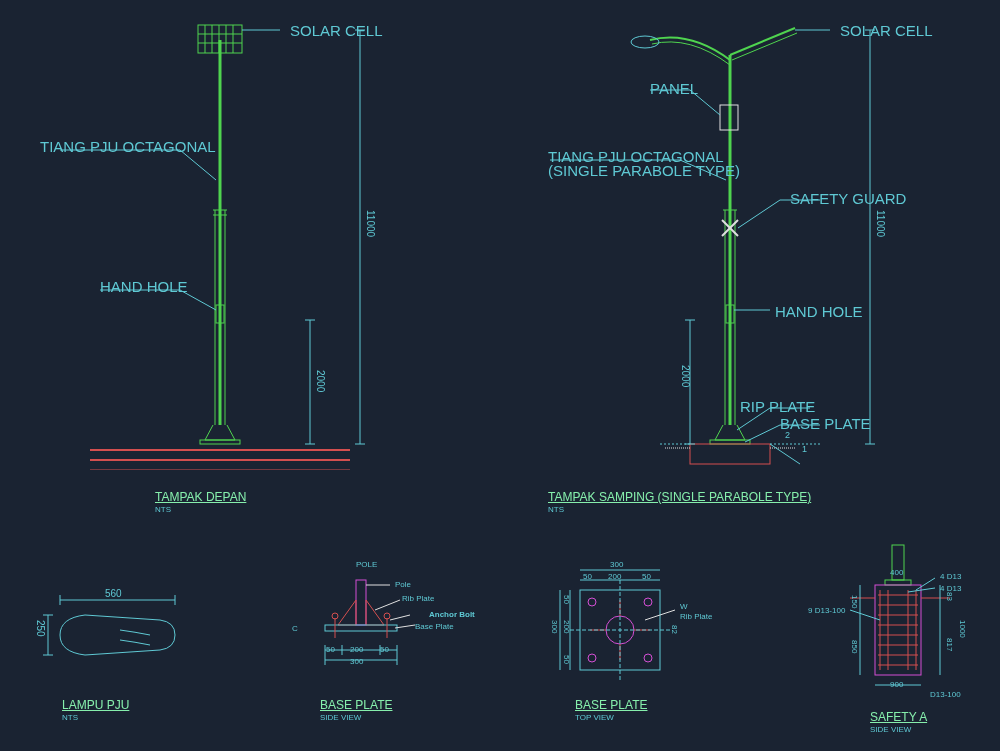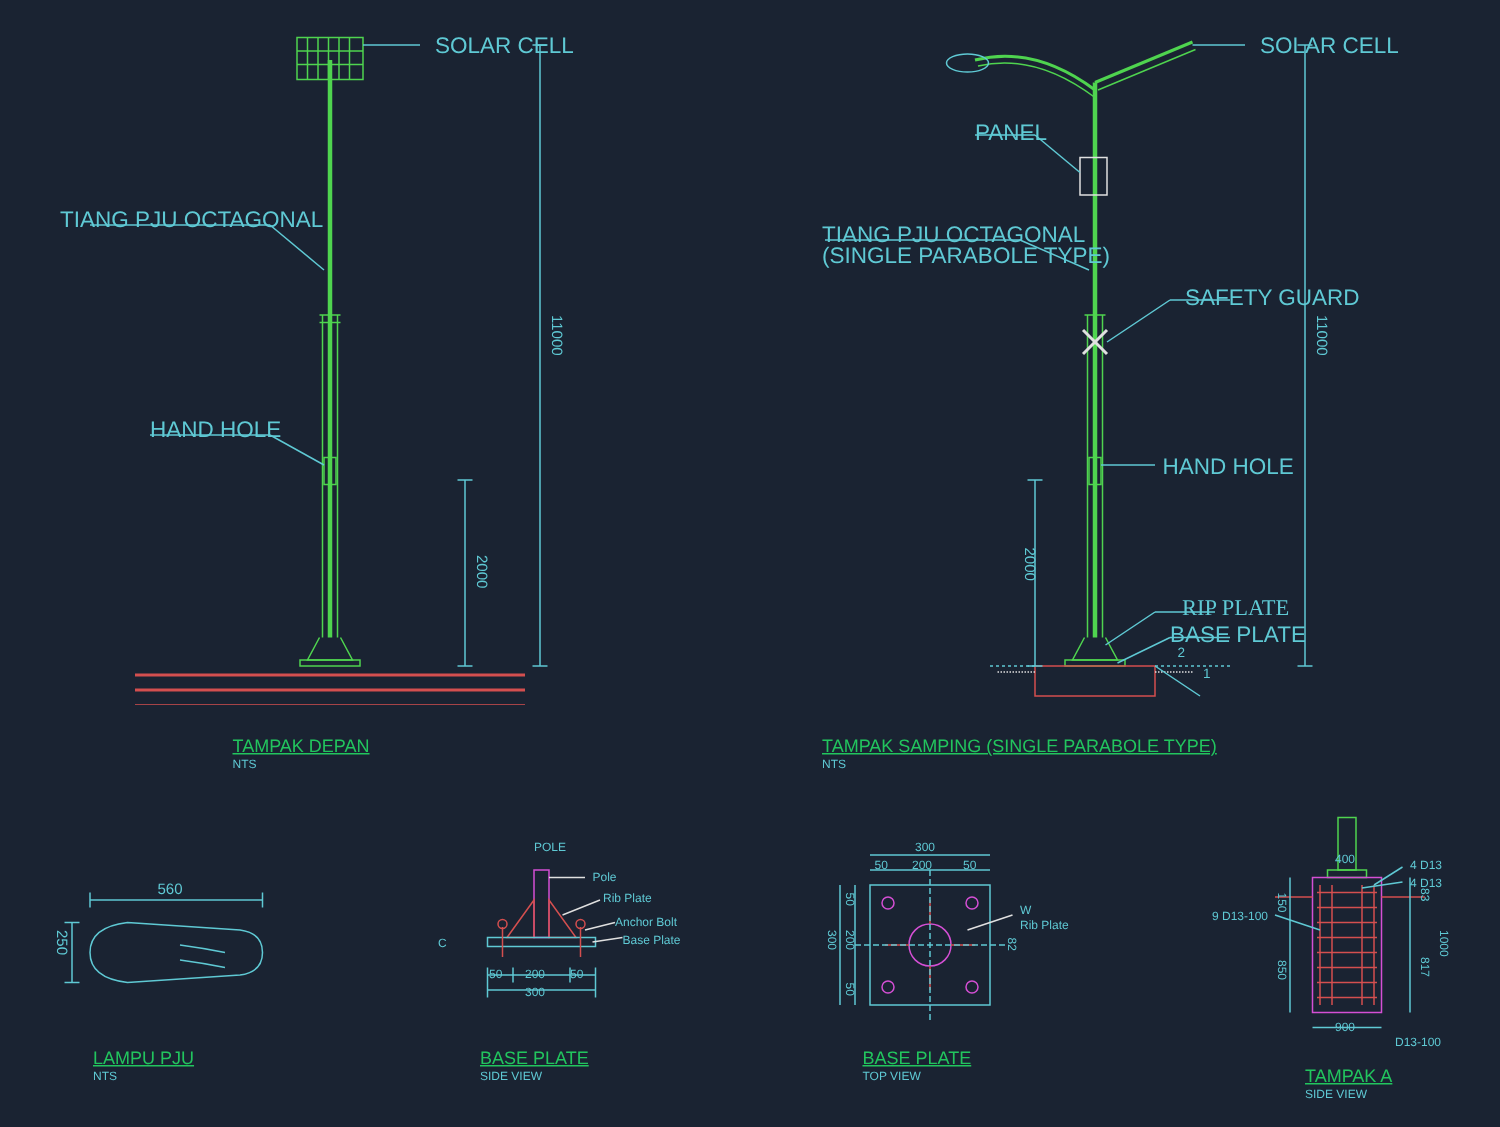--- a/index.html
+++ b/index.html
@@ -18,21 +18,21 @@
     font-size: 15px;
     color: #5fc9d4;
     white-space: nowrap;
   }
   .label-small {
     font-size: 8px;
   }
   .title {
     position: absolute;
     font-size: 12px;
-    color: #22c55e;
+    color: #86efac;
     text-decoration: underline;
     white-space: nowrap;
   }
   .subtitle {
     position: absolute;
     font-size: 8px;
     color: #5fc9d4;
   }
   .dim {
     position: absolute;
@@ -163,21 +163,21 @@
   <line class="cyan-line" x1="145" y1="310" x2="155" y2="310"></line>
   <line class="cyan-line" x1="145" y1="434" x2="155" y2="434"></line>
 </svg>
 
 <div class="label" style="left:840px; top:22px;">SOLAR CELL</div>
 <div class="label" style="left:650px; top:80px;">PANEL</div>
 <div class="label" style="left:548px; top:148px;">TIANG PJU OCTAGONAL</div>
 <div class="label" style="left:548px; top:162px;">(SINGLE PARABOLE TYPE)</div>
 <div class="label" style="left:790px; top:190px;">SAFETY GUARD</div>
 <div class="label" style="left:775px; top:303px;">HAND HOLE</div>
-<div class="label" style="left:788px; top:398px;font-family:Liberation Serif, serif;">RIP PLATE</div>
+<div class="label" style="left:740px; top:398px;">RIP PLATE</div>
 <div class="label" style="left:780px; top:415px;">BASE PLATE</div>
 <div class="dim dim-vert" style="left:875px; top:210px;">11000</div>
 <div class="dim dim-vert" style="left:680px; top:365px;">2000</div>
 <div class="dim" style="left:785px; top:430px; font-size:9px;">2</div>
 <div class="dim" style="left:802px; top:444px; font-size:9px;">1</div>
 <div class="title" style="left:548px; top:490px;">TAMPAK SAMPING (SINGLE PARABOLE TYPE)</div>
 <div class="subtitle" style="left:548px; top:505px;">NTS</div>
 
 <svg style="left:40px; top:580px;" width="160" height="110">
   <path class="cyan-line" d="M20 55 Q20 38 45 35 L120 40 Q135 42 135 55 Q135 68 120 70 L45 75 Q20 72 20 55 Z"></path>
@@ -219,21 +219,21 @@
   <line class="cyan-line" x1="117" y1="85" x2="117" y2="105"></line>
 
   <line class="white-line" x1="86" y1="25" x2="110" y2="25"></line>
   <line class="white-line" x1="95" y1="50" x2="120" y2="40"></line>
   <line class="white-line" x1="110" y1="60" x2="130" y2="55"></line>
   <line class="white-line" x1="115" y1="68" x2="135" y2="65"></line>
 </svg>
 <div class="label label-small" style="left:356px; top:560px;">POLE</div>
 <div class="label label-small" style="left:395px; top:580px;">Pole</div>
 <div class="label label-small" style="left:402px; top:594px;">Rib Plate</div>
-<div class="label label-small" style="left:410px; top:610px;">Anchor Bolt</div>
+<div class="label label-small" style="left:429px; top:610px;font-weight:bold;">Anchor Bolt</div>
 <div class="label label-small" style="left:415px; top:622px;">Base Plate</div>
 <div class="label label-small" style="left:292px; top:624px;">C</div>
 <div class="dim" style="left:326px; top:645px; font-size:8px;">50</div>
 <div class="dim" style="left:350px; top:645px; font-size:8px;">200</div>
 <div class="dim" style="left:380px; top:645px; font-size:8px;">50</div>
 <div class="dim" style="left:350px; top:657px; font-size:8px;">300</div>
 <div class="title" style="left:320px; top:698px;">BASE PLATE</div>
 <div class="subtitle" style="left:320px; top:713px;">SIDE VIEW</div>
 
 <svg style="left:540px; top:560px;" width="180" height="140">
@@ -311,14 +311,14 @@
 <div class="dim dim-vert" style="left:850px; top:595px; font-size:8px;">150</div>
 <div class="dim dim-vert" style="left:850px; top:640px; font-size:8px;">850</div>
 <div class="dim dim-vert" style="left:945px; top:592px; font-size:8px;">83</div>
 <div class="dim dim-vert" style="left:945px; top:638px; font-size:8px;">817</div>
 <div class="dim dim-vert" style="left:958px; top:620px; font-size:8px;">1000</div>
 <div class="dim" style="left:890px; top:680px; font-size:8px;">900</div>
 <div class="label label-small" style="left:940px; top:572px;">4 D13</div>
 <div class="label label-small" style="left:940px; top:584px;">4 D13</div>
 <div class="label label-small" style="left:808px; top:606px;">9 D13-100</div>
 <div class="label label-small" style="left:930px; top:690px;">D13-100</div>
-<div class="title" style="left:870px; top:710px;">TAMPAK A</div>
+<div class="title" style="left:870px; top:710px;">SAFETY A</div>
 <div class="subtitle" style="left:870px; top:725px;">SIDE VIEW</div>
 
 </body></html>

